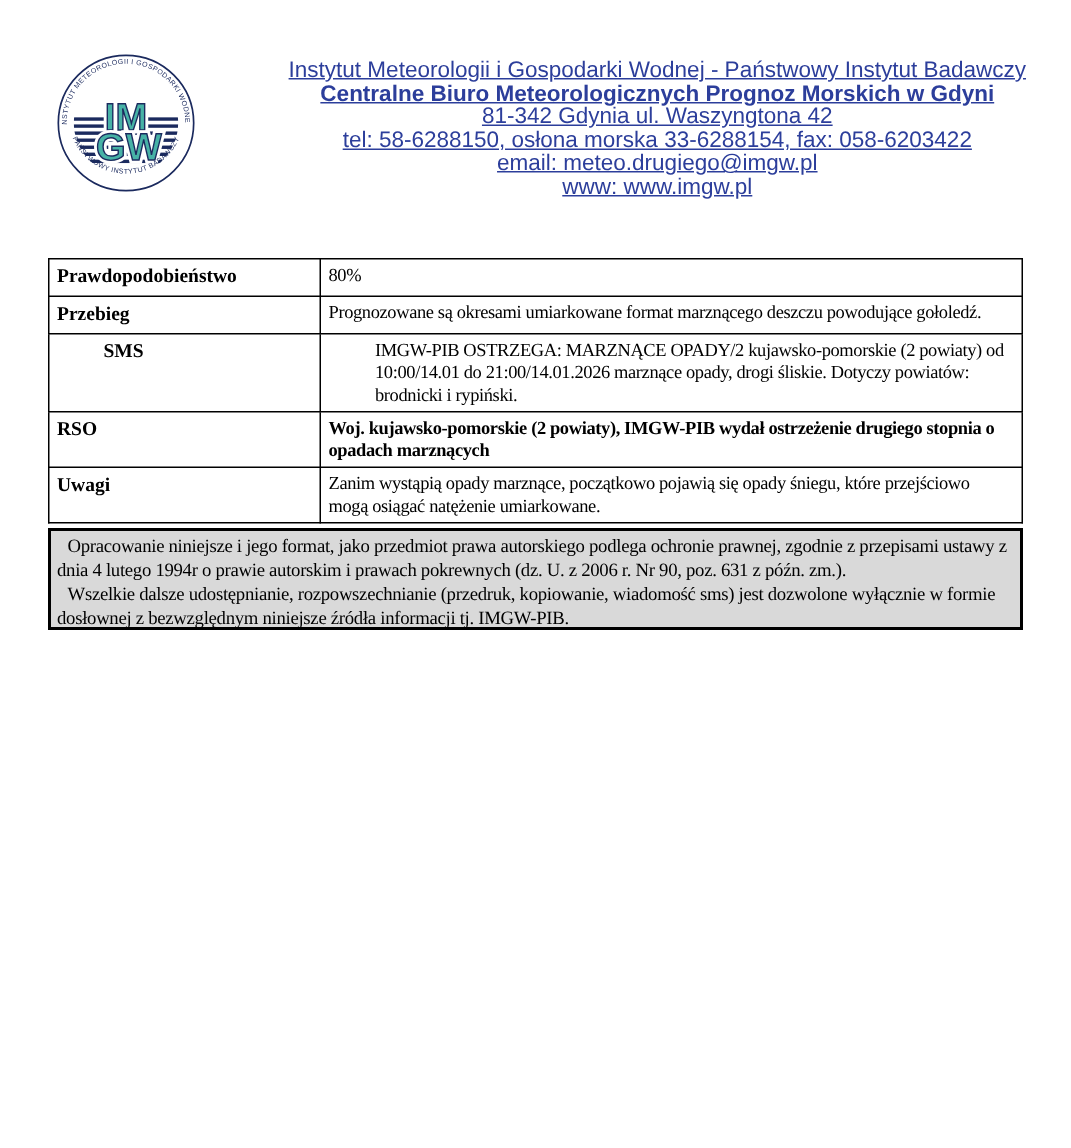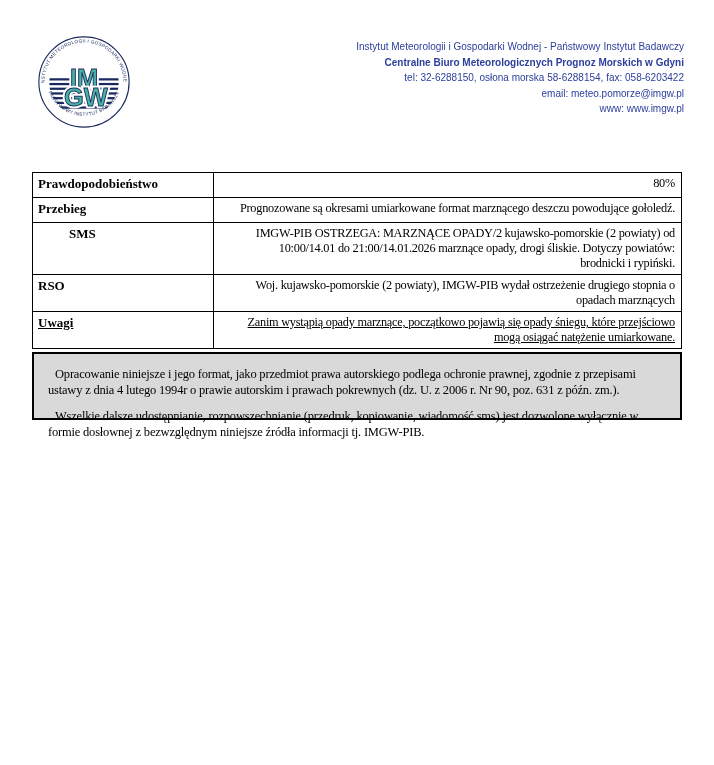--- a/index.html
+++ b/index.html
@@ -7,25 +7,26 @@
     position:relative;
     width:714px;height:765px;
     background:#ffffff;
     font-family:"Liberation Serif", serif;
     overflow:hidden;
   }
   
   .logo-wrap{position:absolute;left:37px;top:34px;width:94px;height:96px;}
   .contact{
     position:absolute;top:39px;right:30px;
-    text-align:right;
+    text-align:center;
     font-family:"Liberation Sans", sans-serif;
-    font-size:10px;line-height:15.6px;
+    font-size:15px;line-height:15.6px;
     color:#2c3e9b;
     white-space:nowrap;
+    text-decoration:underline;
   }
   .contact .bold{font-weight:bold;}
   
   .info-table{
     position:absolute;left:32px;top:172px;
     width:650px;border-collapse:collapse;table-layout:fixed;
   }
   .info-table td{
     border:1px solid #000;
     vertical-align:top;
@@ -35,39 +36,38 @@
   .info-table td.lbl{
     width:169px;
     font-weight:bold;
     font-size:13px;
     line-height:15px;
   }
   .info-table td.val{
     font-size:12.3px;
     line-height:15px;
     letter-spacing:-0.25px;
-    text-align:right;
   }
   tr.r1 td{height:21px;margin-left:24px;}
   tr.r2 td{height:21px;}
   tr.r3 td{height:48px;padding-left:36px;}
-  tr.r4 td{height:33px;}
-  tr.r5 td{height:33px;text-decoration:underline;}
+  tr.r4 td{height:33px;font-weight:bold;}
+  tr.r5 td{height:33px;}
   
   .legal-box{
     position:absolute;left:32px;top:352px;
     width:650px;height:68px;
     box-sizing:border-box;
     background:#d9d9d9;
     border:2px solid #000;
     padding:2px 6px 0 4px;
     font-size:12.5px;line-height:16px;
     letter-spacing:-0.2px;
   }
-  .legal-box p{margin:10px;text-indent:7px;}
+  .legal-box p{margin:0;text-indent:7px;}
 </style>
 </head>
 <body>
 
 <div class="page">
 
   <div class="logo-wrap">
     <svg width="94" height="96" viewBox="0 0 100 100">
       <defs>
         <clipPath id="innerCircle">
@@ -99,22 +99,23 @@
         <text>
           <textPath href="#arcBottom" startOffset="50%" text-anchor="middle">PAŃSTWOWY INSTYTUT BADAWCZY</textPath>
         </text>
       </g>
     </svg>
   </div>
 
   <div class="contact">
     <div>Instytut Meteorologii i Gospodarki Wodnej - Państwowy Instytut Badawczy</div>
     <div class="bold">Centralne Biuro Meteorologicznych Prognoz Morskich w Gdyni</div>
-    <div>tel: 32-6288150, osłona morska 58-6288154, fax: 058-6203422</div>
-    <div>email: meteo.pomorze@imgw.pl</div>
+    <div>81-342 Gdynia ul. Waszyngtona 42</div>
+    <div>tel: 58-6288150, osłona morska 33-6288154, fax: 058-6203422</div>
+    <div>email: meteo.drugiego@imgw.pl</div>
     <div>www: www.imgw.pl</div>
   </div>
 
   <table class="info-table">
     <tbody>
       <tr class="r1">
         <td class="lbl">Prawdopodobieństwo</td>
         <td class="val">80%</td>
       </tr>
       <tr class="r2">

